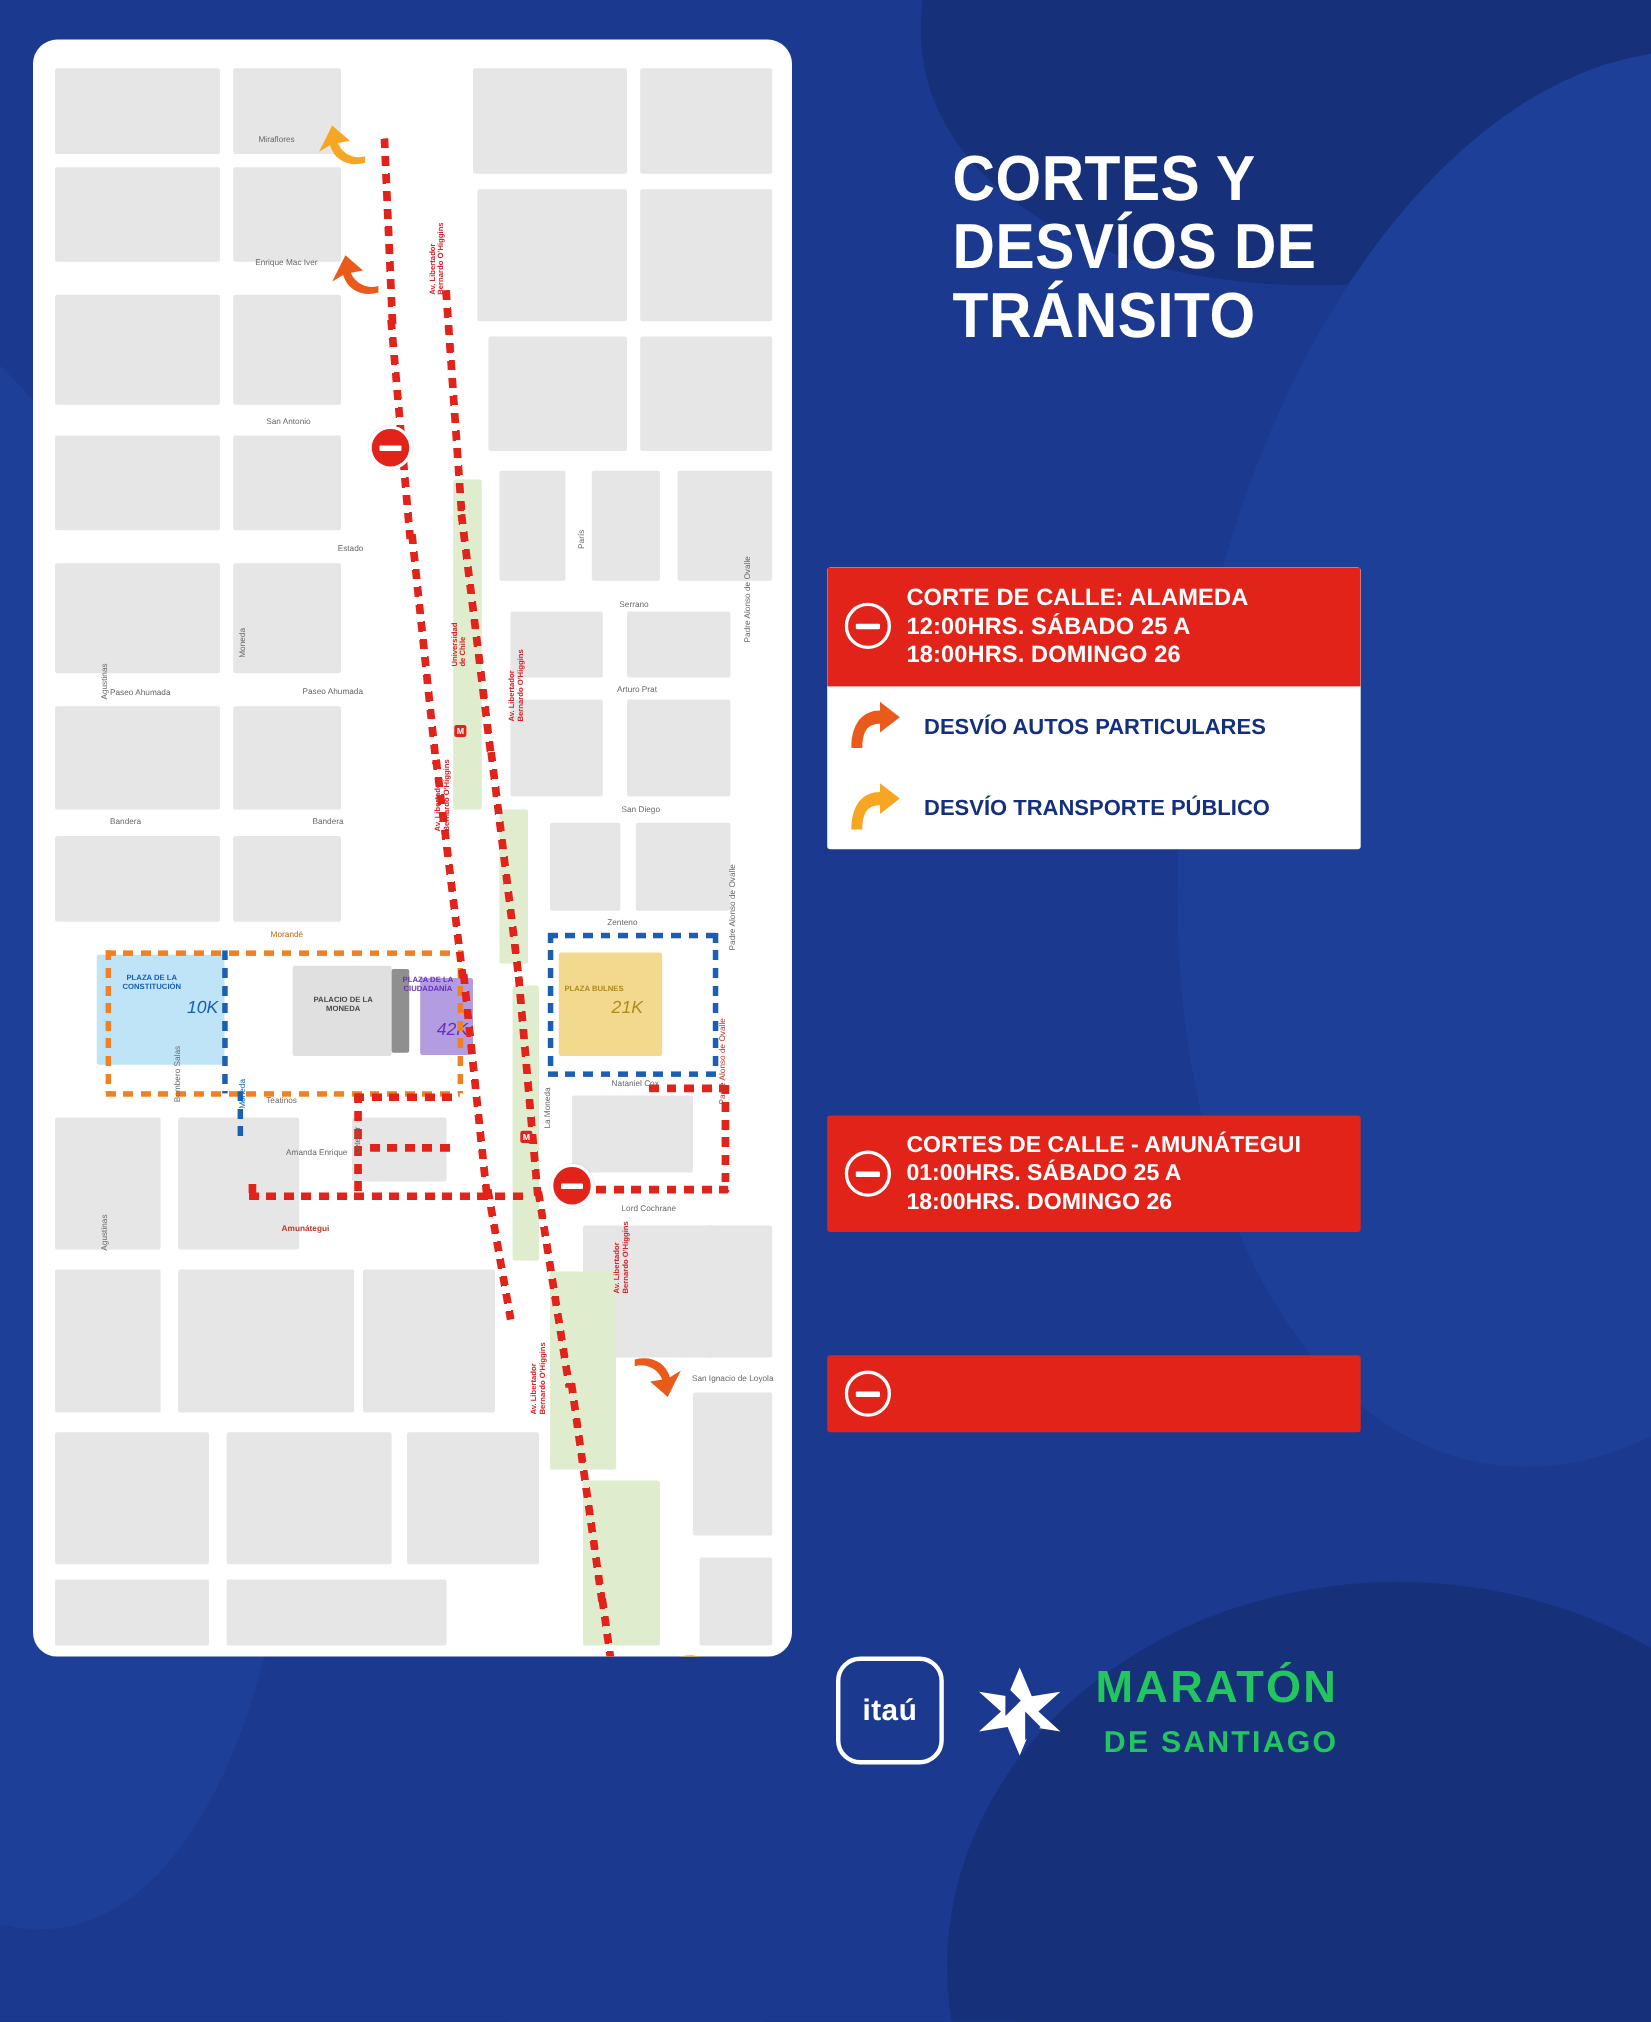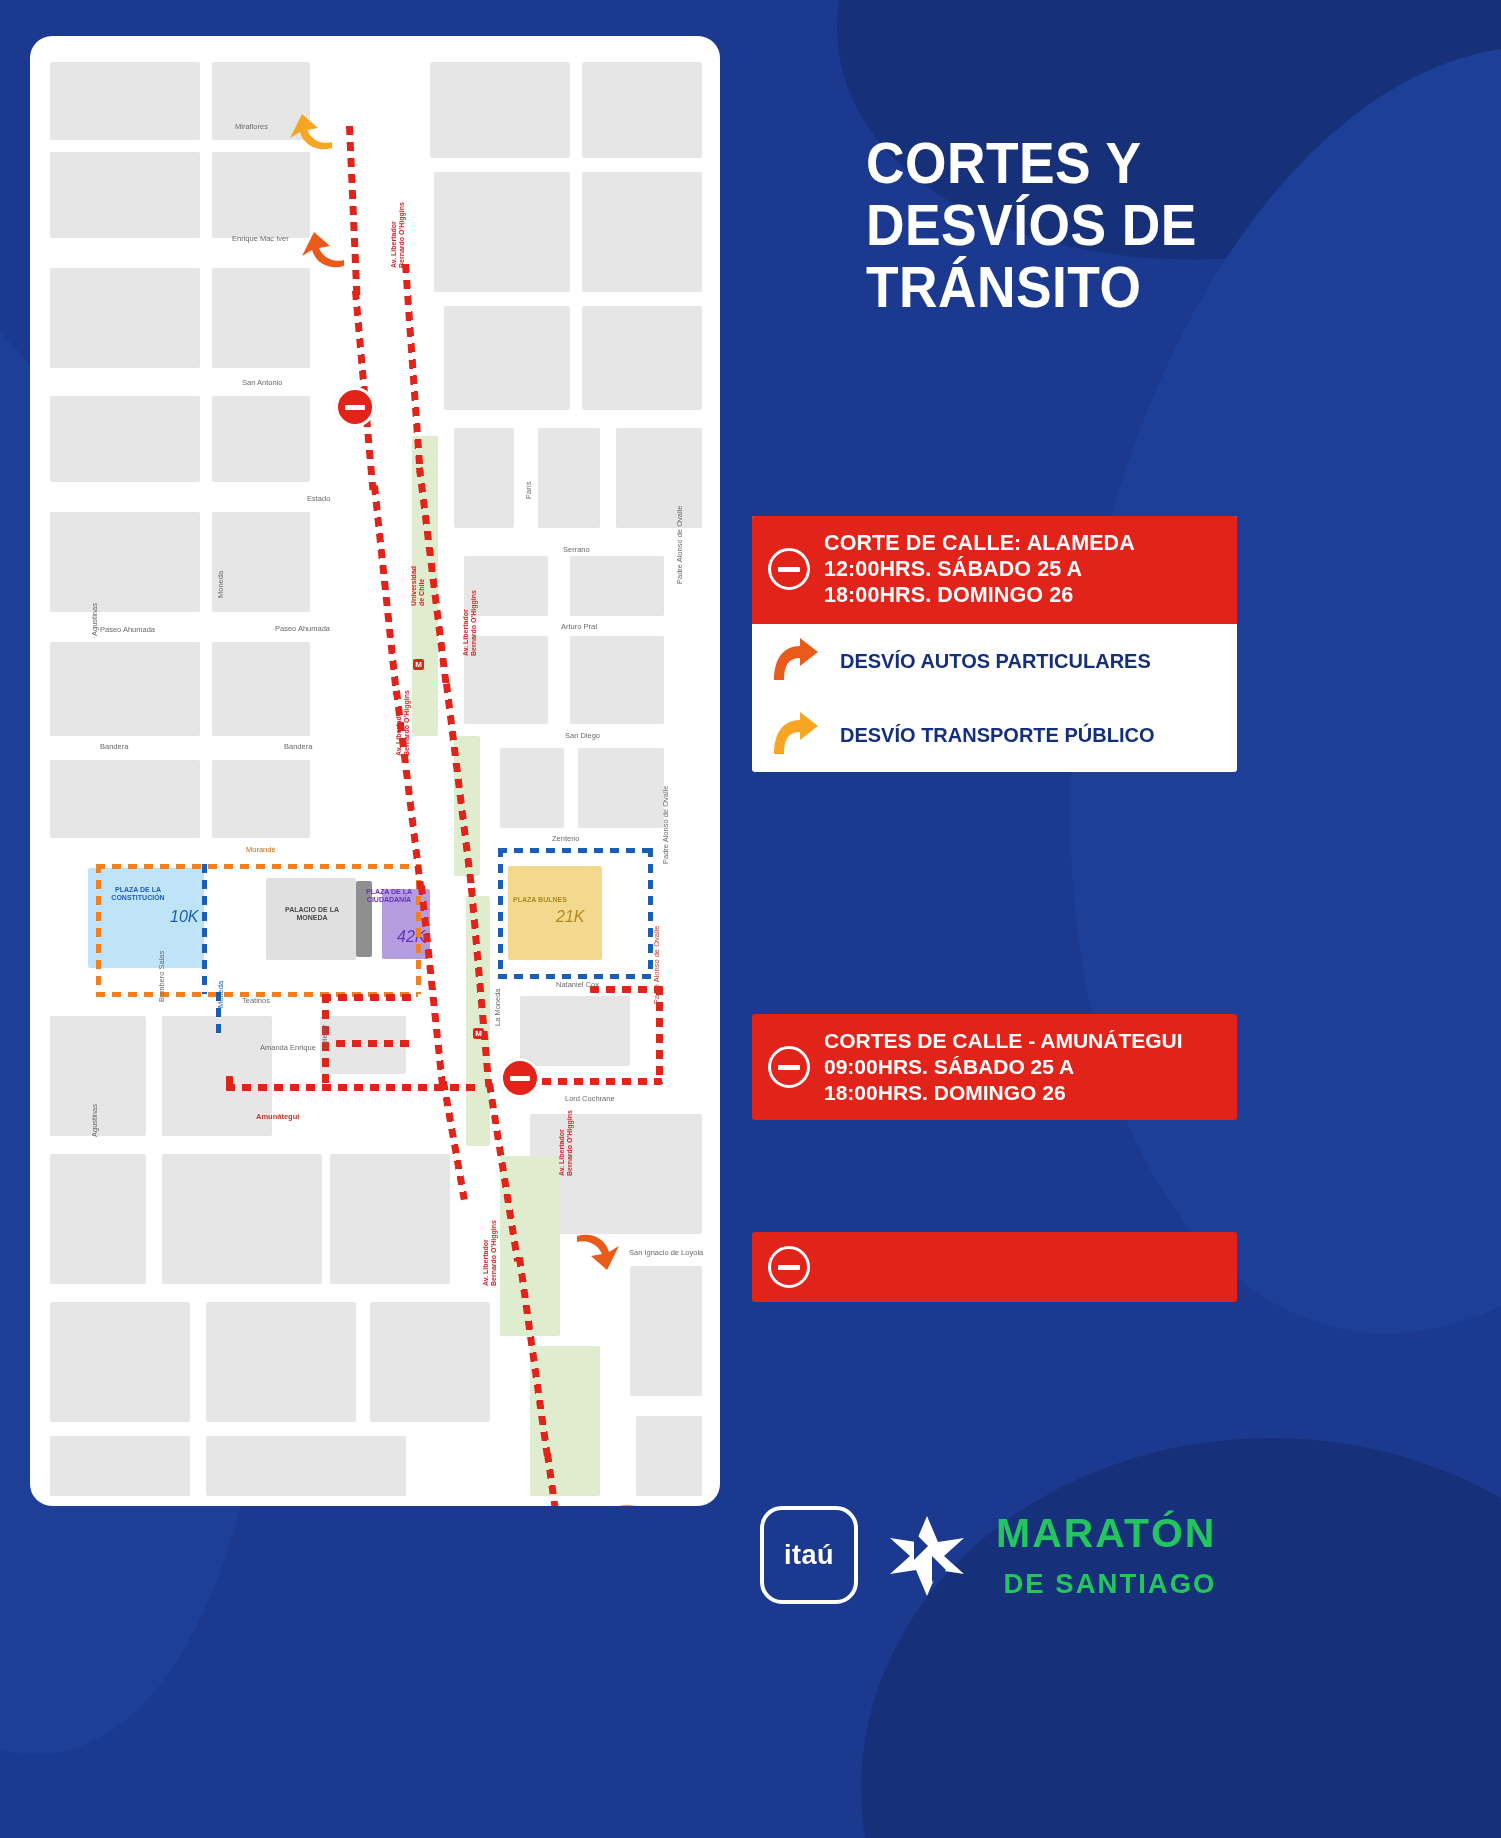--- a/index.html
+++ b/index.html
@@ -543,21 +543,21 @@
     <div class="txt">DESVÍO TRANSPORTE PÚBLICO</div>
   </div>
 </div>
 
 <div class="info-card" style="top:1014px;">
   <div class="sign-white">
       <div class="bar"></div>
     </div>
   <div class="txt">
     <div>CORTES DE CALLE - AMUNÁTEGUI</div>
-    <div>09:00HRS. SÁBADO 25 A</div>
+    <div>01:00HRS. SÁBADO 25 A</div>
     <div>18:00HRS. DOMINGO 26</div>
   </div>
 </div>
 
 <div class="info-card" style="top:1232px;">
   <div class="sign-white">
       <div class="bar"></div>
     </div>
 </div>
 

